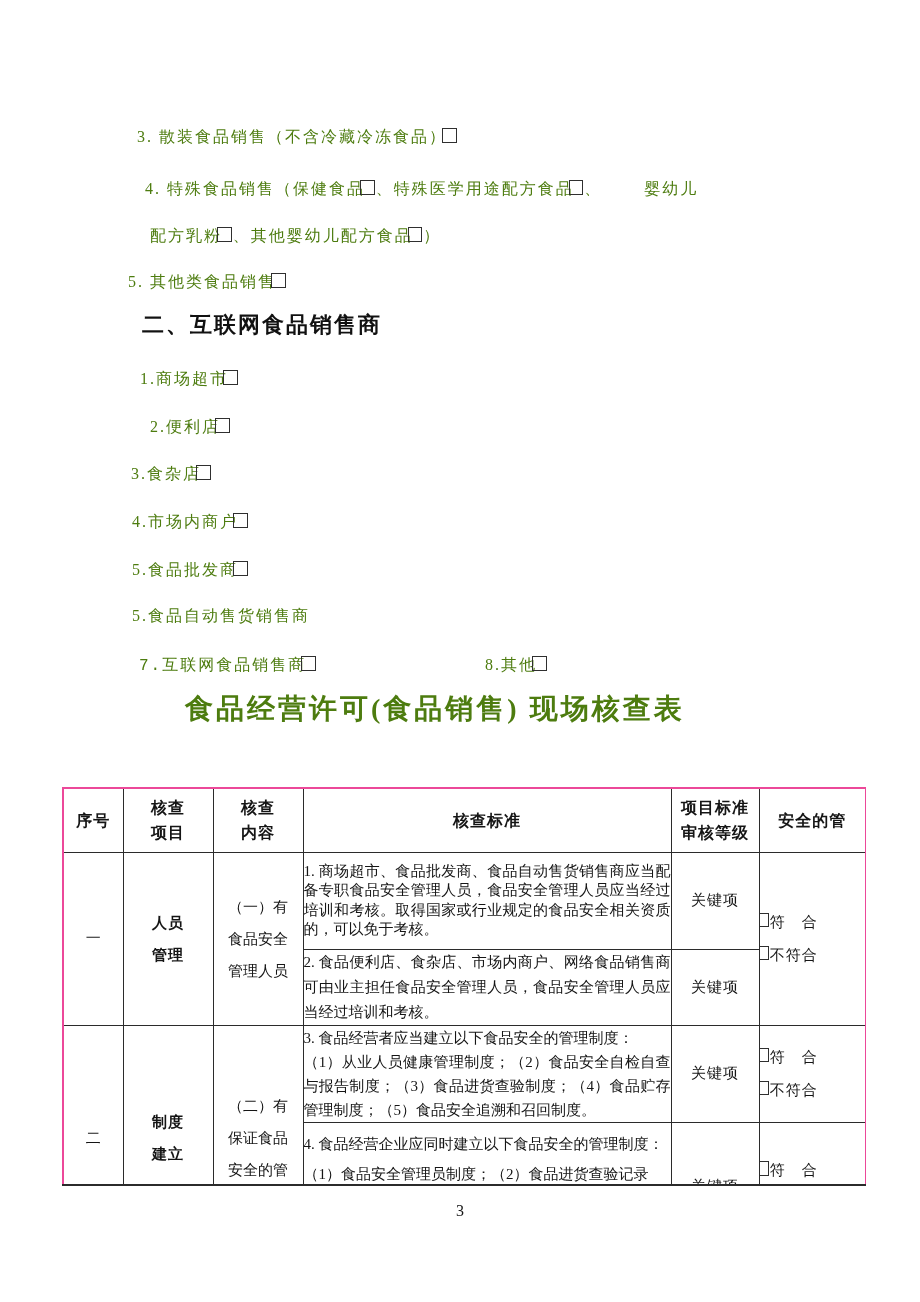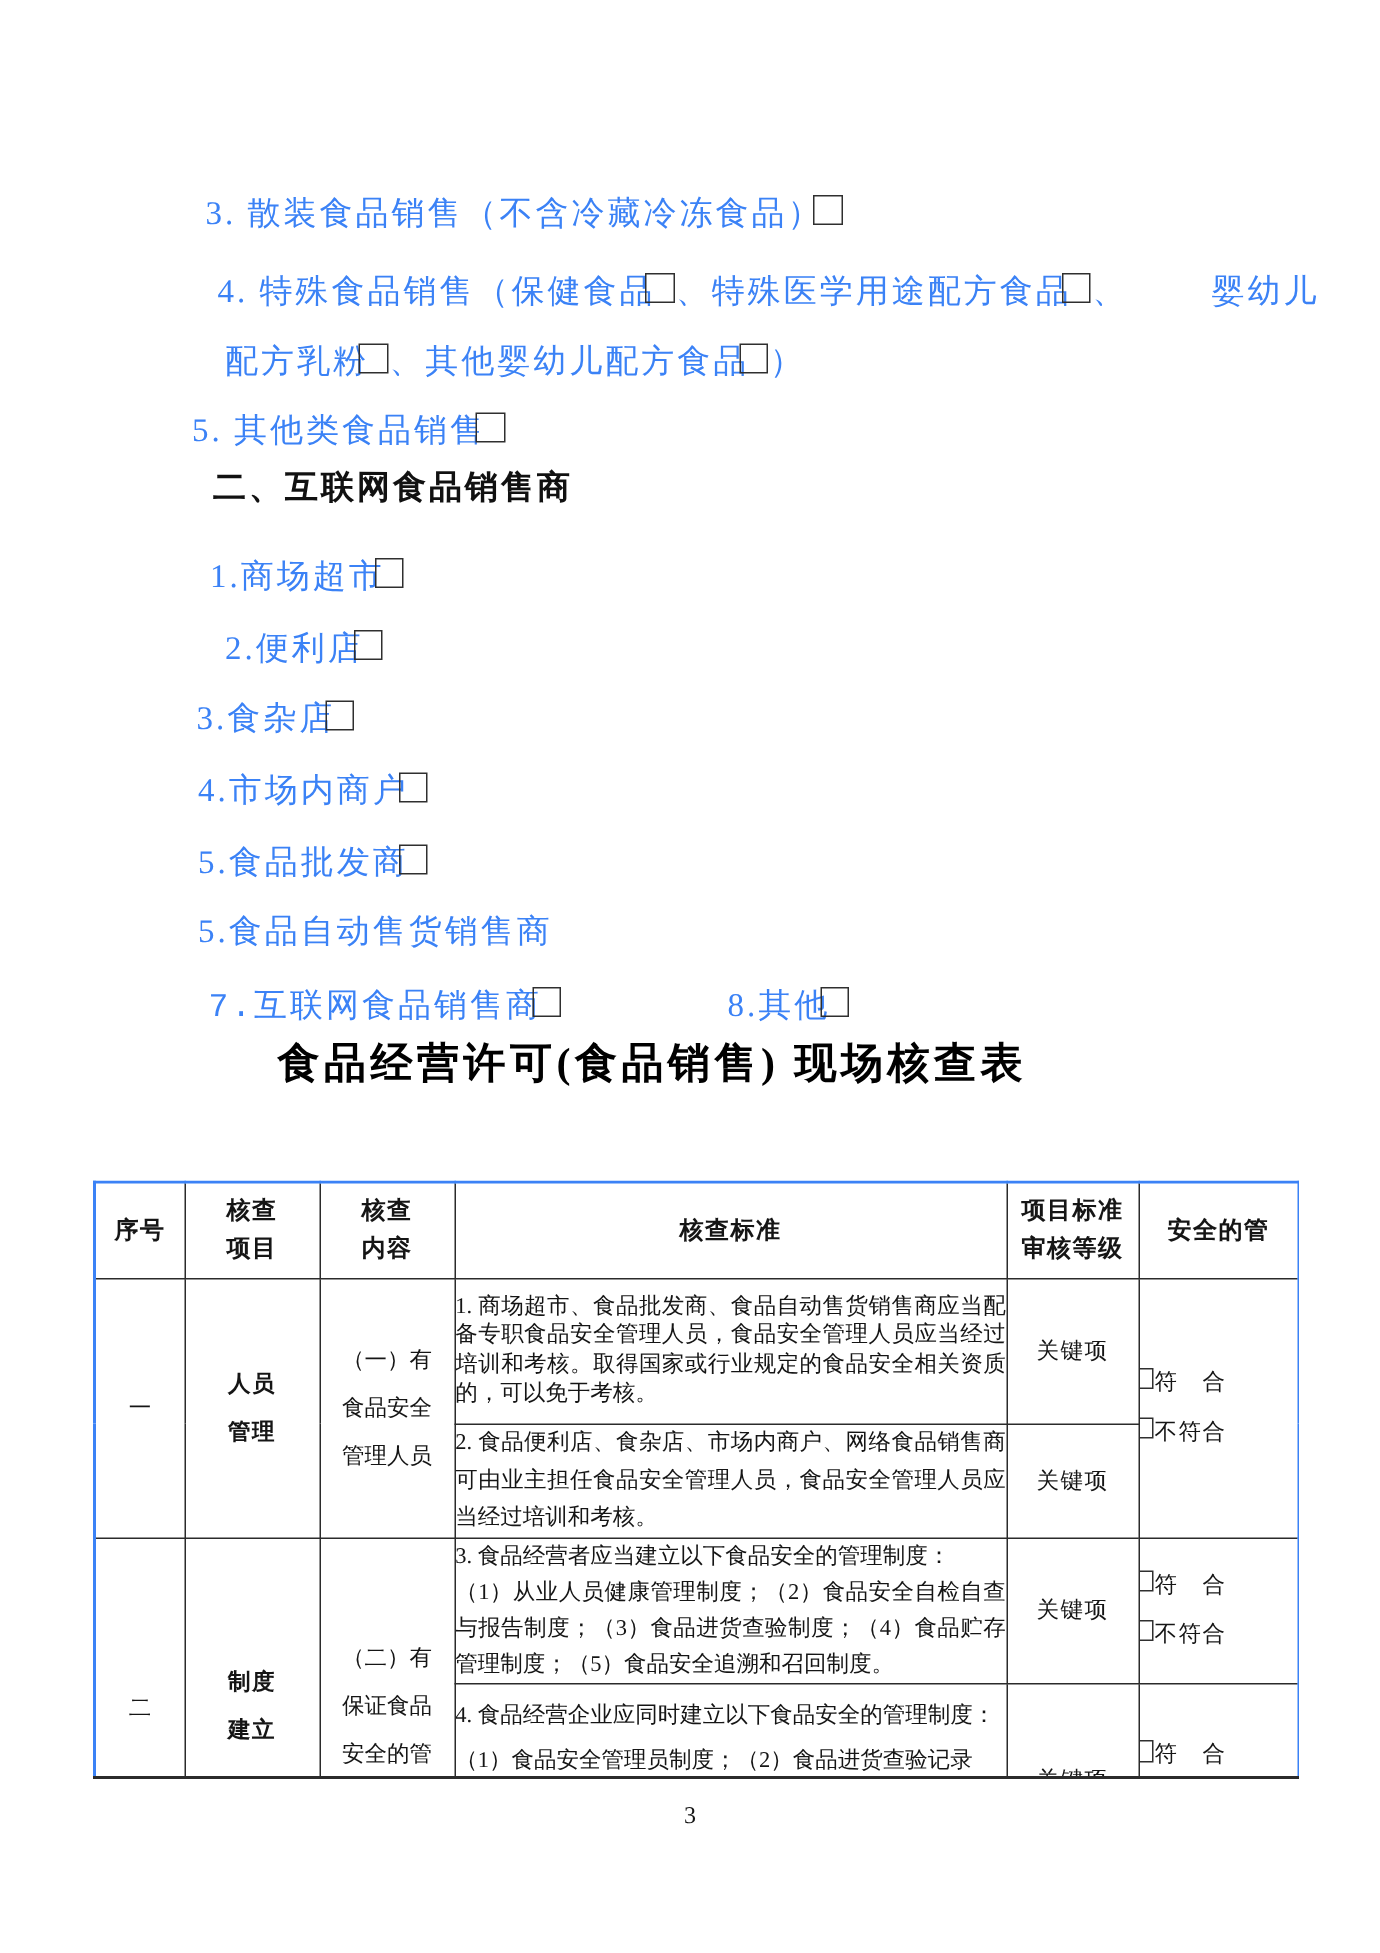--- a/index.html
+++ b/index.html
@@ -1,40 +1,40 @@
 <!DOCTYPE html>
 <html><head>
 <meta charset="utf-8">
 <style>
   html,body { margin:0; padding:0; background:#fff; }
   .page {
     position:relative; width:920px; height:1302px; background:#ffffff;
     font-family:"Liberation Serif", serif; color:#161616; overflow:hidden;
   }
-  .ln { position:absolute; font-size:22px; letter-spacing:2px; white-space:pre; color:#3b82f6; }
+  .ln { position:absolute; font-size:16px; letter-spacing:2px; white-space:pre; color:#4d7c0f; }
   .heading {
     font-family:"Liberation Sans", sans-serif; font-weight:bold; font-size:22px;
     letter-spacing:2px; color:#111;
   }
-  .doc-title { font-size:28px; font-weight:600; letter-spacing:3px; color:#000000; }
+  .doc-title { font-size:28px; font-weight:600; letter-spacing:3px; color:#4d7c0f; }
   .pageno { position:absolute; left:0; top:1202px; width:920px; text-align:center;
             font-size:16px; letter-spacing:0; }
 
   
   .cbx {
     display:inline-block; width:0.78em; height:0.82em; border:1.5px solid #2f2f2f;
     margin:0 1px 0 -0.30em; vertical-align:-0.06em; background:transparent;
   }
 
   
   .tbl-wrap {
     position:absolute; left:62px; top:787px; width:804px; height:399px;
     overflow:hidden; box-sizing:border-box; border-bottom:2px solid #2b2b2b;
   }
-  table.chk { border-collapse:collapse; table-layout:fixed; width:803px; border:2px solid #3b82f6; }
+  table.chk { border-collapse:collapse; table-layout:fixed; width:803px; border:2px solid #ec4899; }
   .chk td, .chk th {
     border:1px solid #2b2b2b; font-size:15px; color:#151515;
     vertical-align:middle; white-space:pre-line; overflow:hidden; padding:0;
   }
   .chk th { font-size:16px; font-weight:bold; text-align:center; line-height:25px; letter-spacing:1px; }
   .c-no   { text-align:center; font-size:15px; }
   .c-proj { text-align:center; font-weight:bold; line-height:32px; letter-spacing:1px; }
   .c-cont { text-align:center; line-height:32px; }
   .c-std  { text-align:justify; padding:3px 6px 2px 7px; }
   .lh19 { line-height:19.4px; }

